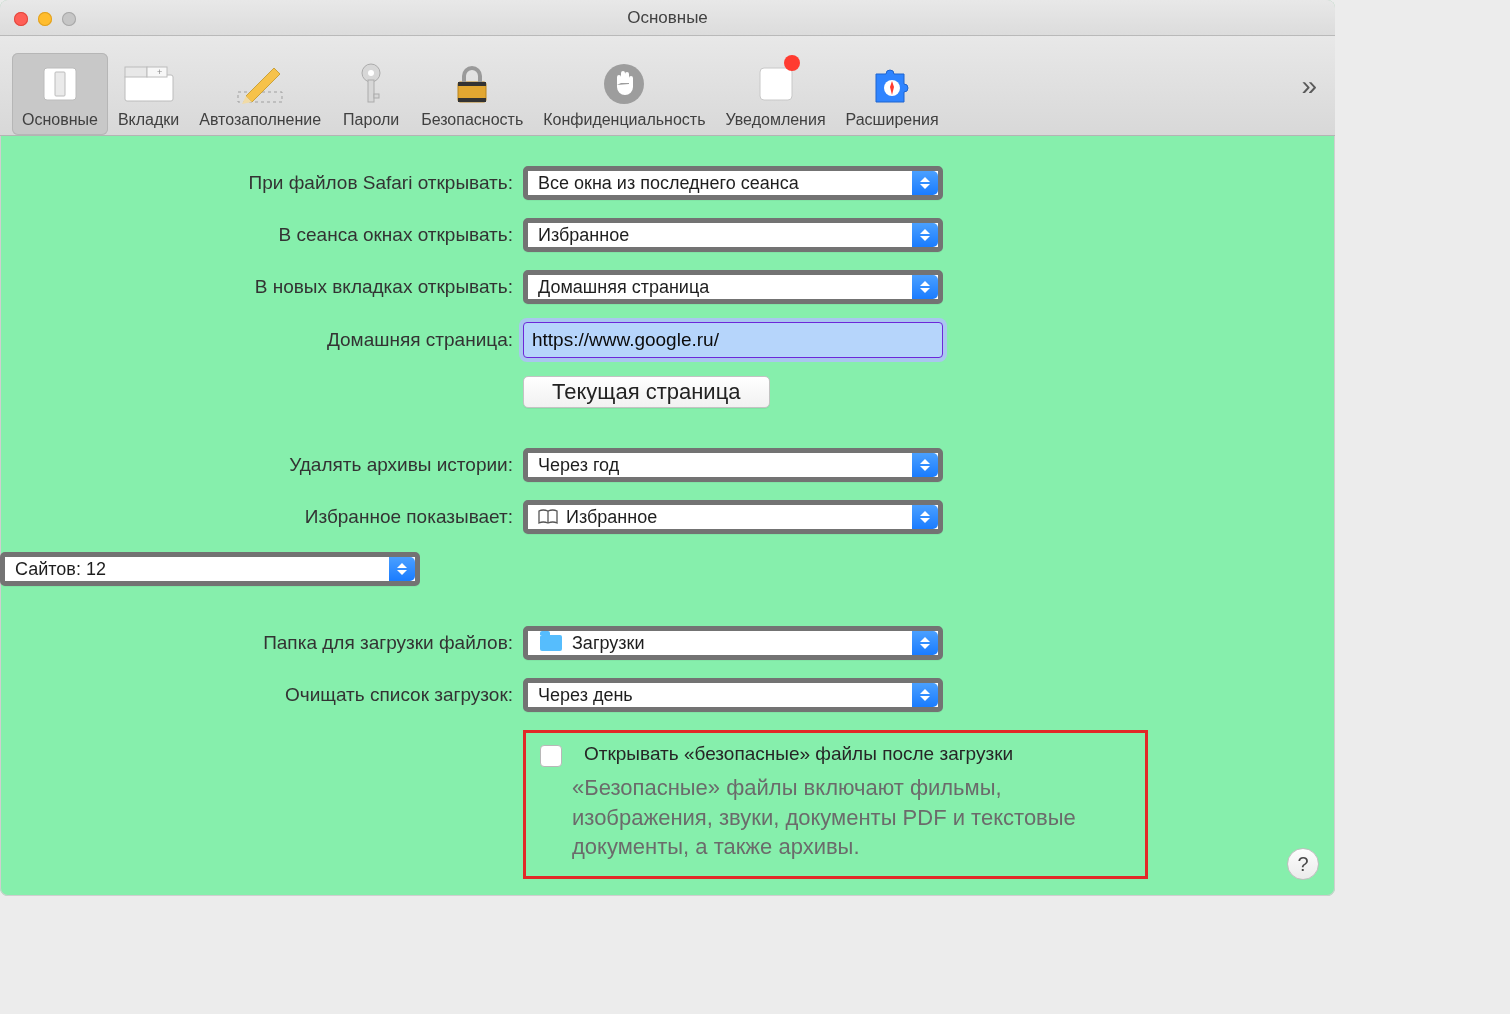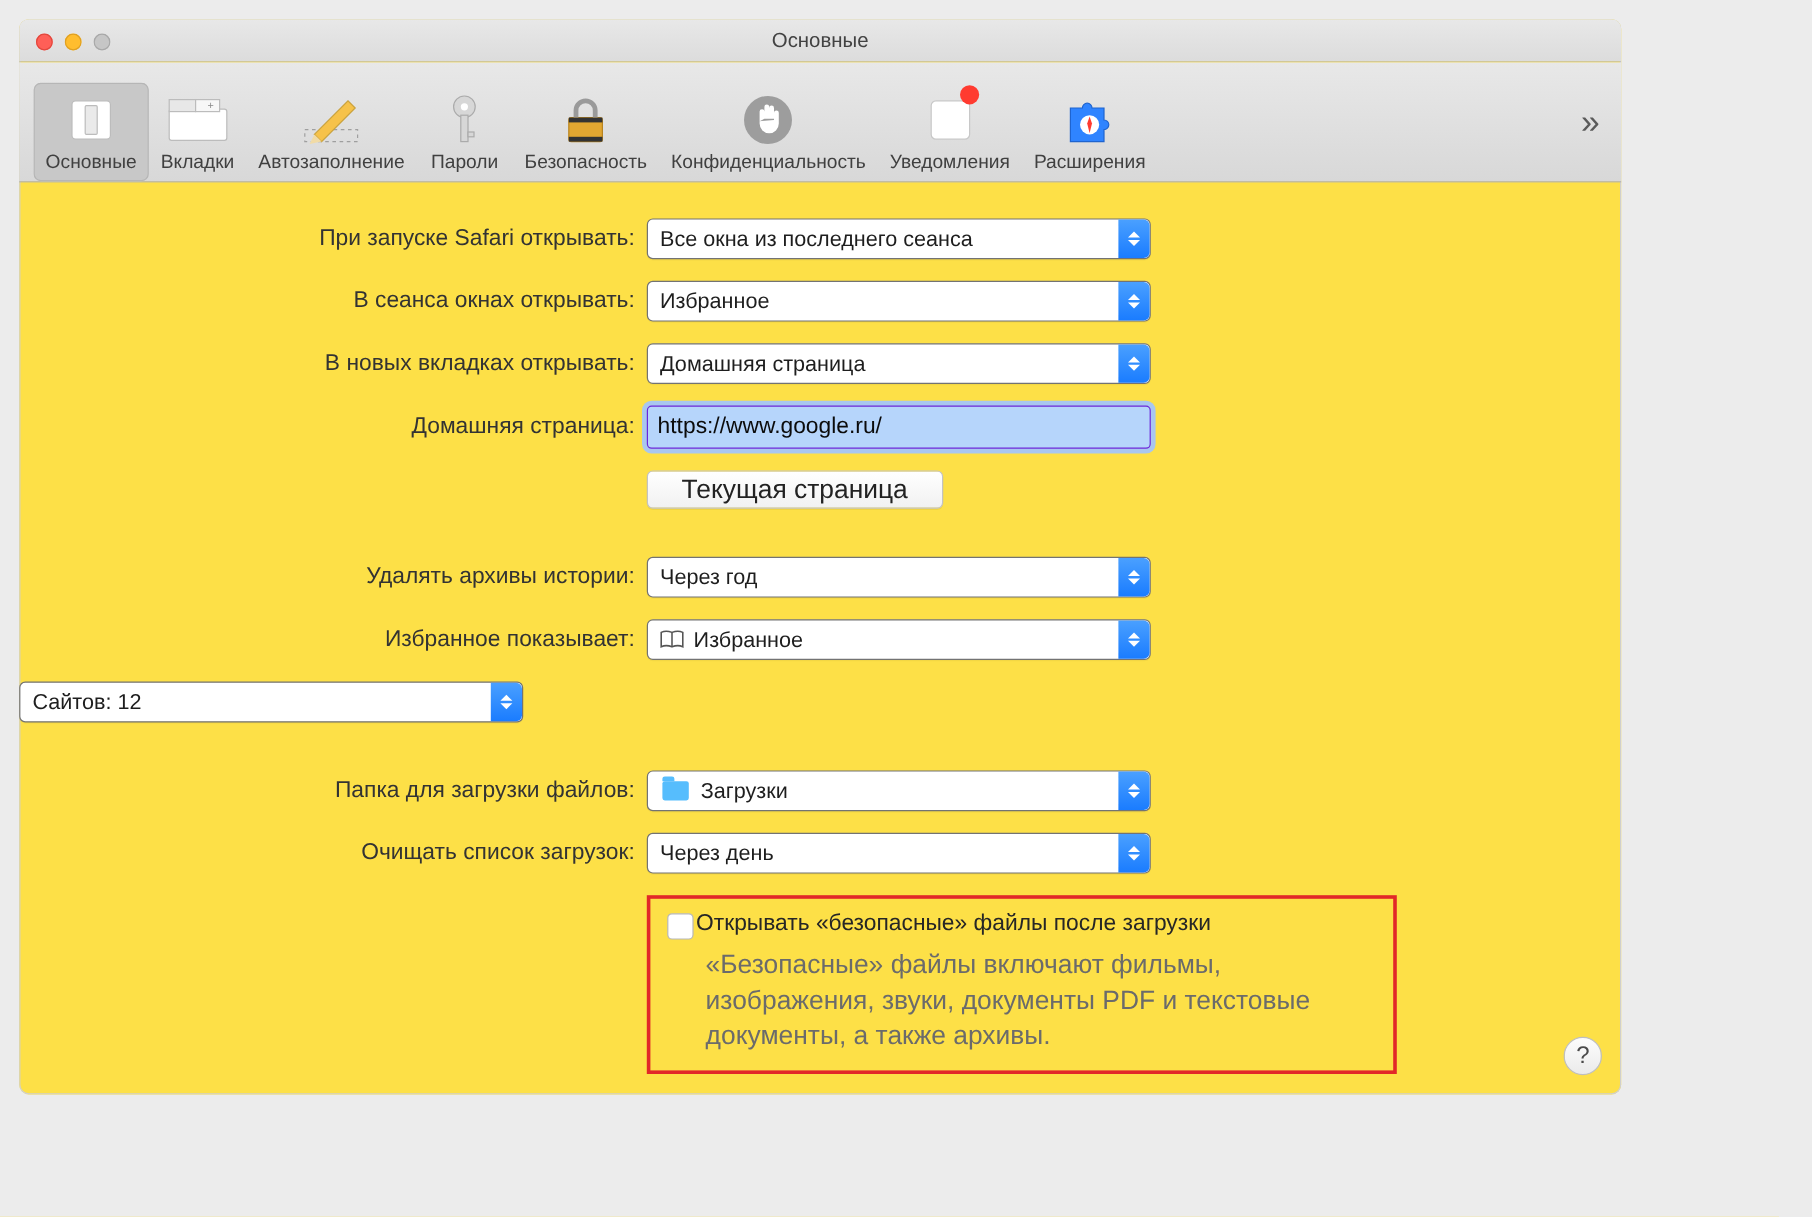--- a/index.html
+++ b/index.html
@@ -6,23 +6,23 @@
   body {
     font-family: -apple-system, "Helvetica Neue", Arial, sans-serif;
     background: #ececec;
     width: 1510px;
     height: 1014px;
     overflow: hidden;
   }
   .window {
     width: 1335px;
     height: 896px;
-    background: #fde047;
+    background: #86efac;
     border-radius: 8px;
-    margin: 16px;
+    margin: 0;
     position: relative;
     box-shadow: inset 0 0 0 1px #cfcfcf;
   }
   .titlebar {
     height: 36px;
     display: flex;
     align-items: center;
     position: relative;
     background: linear-gradient(#e8e8e8,#dcdcdc);
     border-bottom: 1px solid #b9b9b9;
@@ -50,21 +50,21 @@
   .toolbar .tab .iconwrap { height:50px; display:flex; align-items:center; justify-content:center; position:relative; }
   .toolbar .tab .label { font-size:16px; color:#404040; margin-top:2px; white-space:nowrap;}
   .overflow { position:absolute; right:18px; top:50%; transform:translateY(-50%); font-size:28px; color:#5a5a5a; }
   .form { padding: 30px 0 0 0; }
   .row { display:flex; align-items:center; margin-bottom:18px; }
   .row .lbl { width: 523px; text-align:right; font-size:19px; color:#333; padding-right:10px; }
   .row .ctrl { width: 420px; }
   .gap { height: 22px; }
   .select {
     display:flex; align-items:center; height:34px;
-    background:#fff; border:1px solid #737373; border-radius:5px;
+    background:#fff; border:5px solid #737373; border-radius:5px;
     font-size:18px; color:#1e1e1e; position:relative; padding-left:10px; padding-right:34px;
     box-shadow: 0 1px 0 rgba(0,0,0,0.04);
   }
   .select .arrows {
     position:absolute; right:0; top:0; bottom:0; width:26px;
     background: linear-gradient(#4aa0ff,#1a7cff); border-radius:0 5px 5px 0;
     display:flex; flex-direction:column; align-items:center; justify-content:center; gap:2px;
   }
   .select .arrows::before, .select .arrows::after { content:""; width:0;height:0; border-left:5px solid transparent; border-right:5px solid transparent; }
   .select .arrows::before { border-bottom:5px solid #fff; }
@@ -77,21 +77,21 @@
   }
   .textinput.sel { background:#b6d5fb; }
   .pushbutton {
     height:32px; background:linear-gradient(#ffffff,#f1f1f1);
     border:1px solid #c3c3c3; border-radius:5px; font-size:22px; color:#222;
     padding: 0 28px; box-shadow: 0 1px 0 rgba(0,0,0,0.05);
   }
   .highlight-box {
     border: 3px solid #e22828; padding: 10px 14px 14px 14px; width: 625px; margin-left:523px; margin-top:2px;
   }
-  .check-row { display:flex; align-items:flex-start; gap:2px; }
+  .check-row { display:flex; align-items:flex-start; gap:22px; }
   .chk { width:22px; height:22px; background:#fff; border:1px solid #b8b8b8; border-radius:4px; flex:none; margin-top:2px;}
   .chk-label { font-size:19px; color:#262626; }
   .desc { font-size:22px; color:#6b6b6b; margin-top:6px; line-height:1.35; padding-left:32px;}
   .help {
     position:absolute; right:16px; bottom:16px; width:32px; height:32px; border-radius:50%;
     background:linear-gradient(#fdfdfd,#ebebeb); border:1px solid #bfbfbf; color:#4a4a4a;
     display:flex; align-items:center; justify-content:center; font-size:20px;
   }
   .book-ic { margin-right:8px; display:inline-flex; }
   .folder-ic { width:22px; height:16px; background:#56bdfd; border-radius:2px; margin-right:10px; margin-left:2px; position:relative; }
@@ -202,21 +202,21 @@
       </div>
       <div class="label">Расширения</div>
     </div>
 
     <div class="overflow">»</div>
   </div>
 
   <div class="form">
 
     <div class="row">
-      <div class="lbl">При запуске Safari открывать:</div>
+      <div class="lbl">При файлов Safari открывать:</div>
       <div class="ctrl">
           <div class="select">
             <span>Все окна из последнего сеанса</span>
             <span class="arrows"></span>
           </div>
         </div>
     </div>
 
     <div class="row">
       <div class="lbl">В сеанса окнах открывать:</div>

